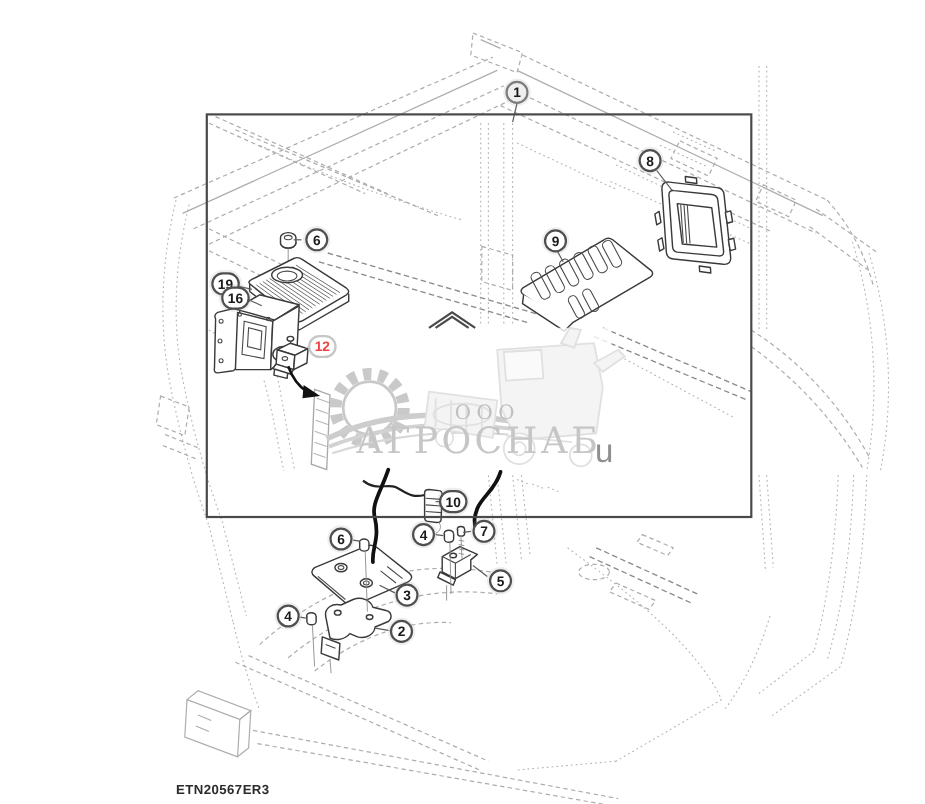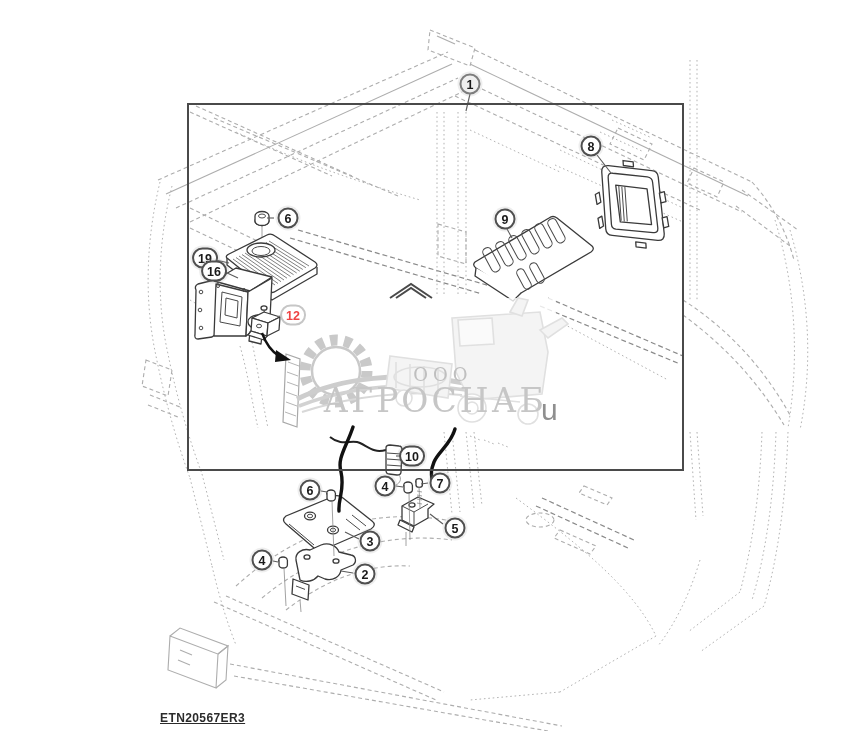--- a/index.html
+++ b/index.html
@@ -26,21 +26,21 @@
   
   .balloon{position:absolute;box-sizing:border-box;min-width:21px;height:21px;padding:0 4px;
     border:2px solid #4f4f4f;border-radius:12px;background:#fff;color:#1a1a1a;
     font:bold 12.5px/16px "Liberation Sans",sans-serif;display:flex;align-items:center;
     justify-content:center;transform:translate(-50%,-50%);
     box-shadow:0 0 0 2px rgba(160,160,160,.18);}
   .balloon.lt{background:#efefef;border-color:#7d7d7d;}
   .balloon.faded{border-color:#c6c6c6;color:#ef4444;background:rgba(255,255,255,.55);box-shadow:none;}
 
   .fig-code{position:absolute;left:160px;top:711px;font:bold 12px/14px "Liberation Sans",sans-serif;
-    color:#2b2b2b;letter-spacing:.4px;text-decoration:underline;}
+    color:#2b2b2b;letter-spacing:.4px;}
 </style>
 </head>
 <body>
 
 <div class="stage">
 
   <svg width="841" height="731" viewBox="0 0 841 731">
 
     <g>
       <path class="lnd" d="M158,180 L448,52"></path>

